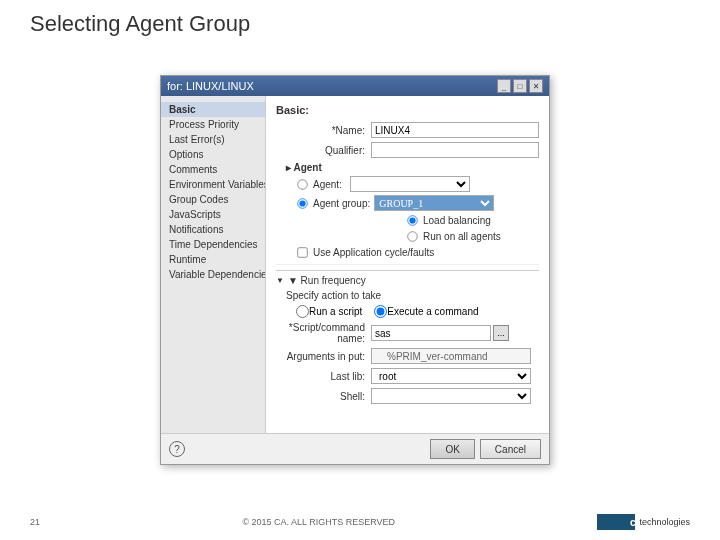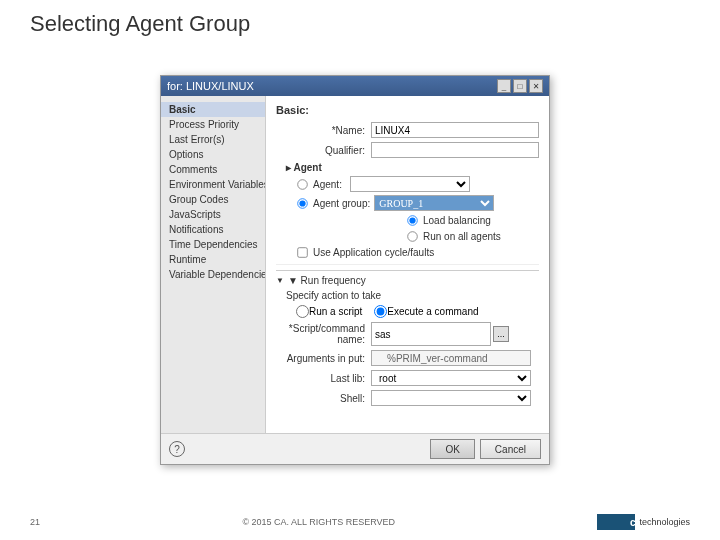--- a/index.html
+++ b/index.html
@@ -232,21 +232,21 @@
     }
     .script-label {
       width: 95px;
       text-align: right;
       padding-right: 6px;
       font-size: 10px;
       color: #333;
     }
     .script-input {
       width: 120px;
-      height: 24px;
+      height: 16px;
       border: 1px solid #aaa;
       font-size: 10px;
       padding: 0 3px;
     }
     .browse-btn {
       width: 16px;
       height: 16px;
       border: 1px solid #888;
       background: #e0e0e0;
       font-size: 9px;

